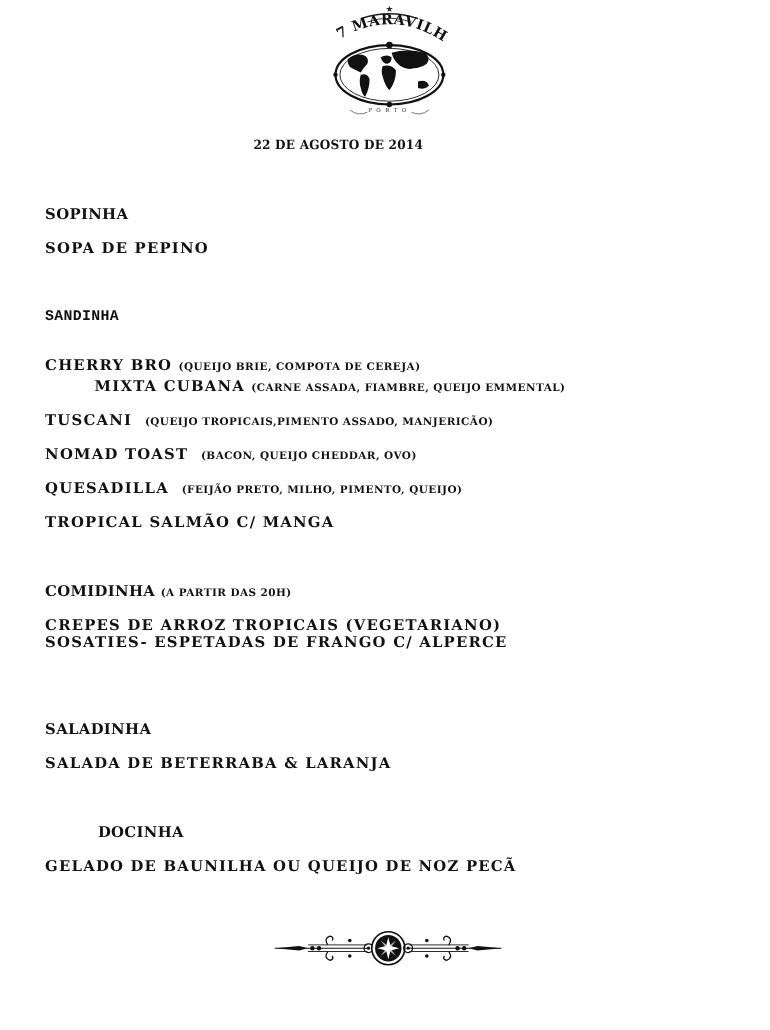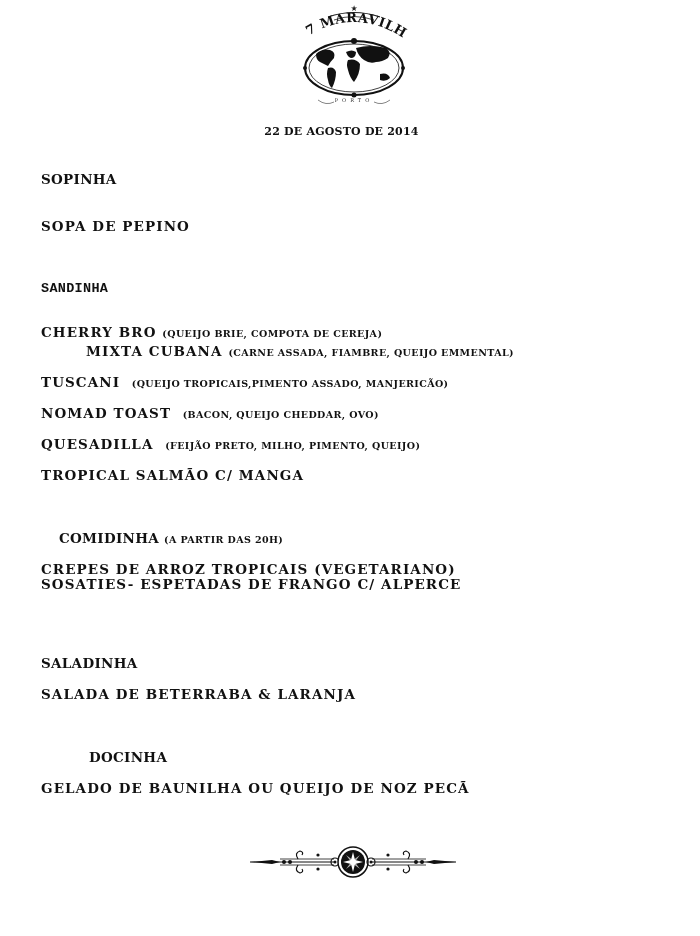--- a/index.html
+++ b/index.html
@@ -1,18 +1,18 @@
 <!DOCTYPE html>
 <html><head>
   <meta charset="utf-8">
   <style>
     html, body { margin: 0; padding: 0; background: #ffffff; }
     body { width: 700px; height: 936px; position: relative; overflow: hidden; color: #111; font-family: "DejaVu Serif", serif; }
     .logo { position: absolute; left: 298px; top: 2px; width: 112px; height: 106px; }
-    .date { position: absolute; top: 125px; left: 0; width: 615px; text-align: center; font-family: "DejaVu Serif", serif; font-weight: bold; font-size: 11px; letter-spacing: 0.2px; transform: scaleY(1.05); margin-left: 34px; }
+    .date { position: absolute; top: 125px; left: 0; width: 615px; text-align: center; font-family: "DejaVu Serif", serif; font-weight: bold; font-size: 11px; letter-spacing: 0.2px; transform: scaleY(1.05); }
     .section-title { position: absolute; left: 41px; font-weight: bold; font-size: 13.5px; letter-spacing: 0.3px; font-family: "DejaVu Serif", serif; }
     .item { position: absolute; left: 41px; font-weight: bold; font-size: 13.5px; letter-spacing: 1.1px; font-family: "DejaVu Serif", serif; white-space: nowrap; transform-origin: left center; }
     .note { font-size: 9.5px; letter-spacing: 0.4px; }
     .ornament { position: absolute; left: 250px; top: 845px; width: 206px; height: 34px; }
   </style>
 </head>
 <body>
 
 <div class="logo">
   <svg width="112" height="106" viewBox="0 0 112 106">
@@ -45,21 +45,21 @@
     <path d="M82,72 Q90,70 92,76 Q88,80 82,78 Z" fill="#111"></path>
 
     <text x="56" y="100" text-anchor="middle" font-family="DejaVu Serif, serif" font-size="5" letter-spacing="4" fill="#333">PORTO</text>
     <path d="M20,98 Q28,104 36,100" stroke="#333" stroke-width="0.6" fill="none"></path>
     <path d="M92,98 Q84,104 76,100" stroke="#333" stroke-width="0.6" fill="none"></path>
   </svg>
 </div>
 
 <div class="date">22 DE AGOSTO DE 2014</div>
 
-<div class="section-title" style="top:171px;">SOPINHA</div>
+<div class="section-title" style="top:187px;">SOPINHA</div>
 <div class="item" style="top:218px;text-align:center;">
   <span>SOPA DE PEPINO</span>
 </div>
 
 <div class="section-title" style="top:281px;font-family:Liberation Mono, monospace;">SANDINHA</div>
 <div class="item" style="top:324px;">
   <span>CHERRY BRO</span>
   <span class="note">(QUEIJO BRIE, COMPOTA DE CEREJA)</span>
 </div>
 <div class="item" style="top:343px;margin-left:45px;">
@@ -75,21 +75,21 @@
   <span class="note">(BACON, QUEIJO CHEDDAR, OVO)</span>
 </div>
 <div class="item" style="top:436px;">
   <span>QUESADILLA</span>&nbsp;
   <span class="note">(FEIJÃO PRETO, MILHO, PIMENTO, QUEIJO)</span>
 </div>
 <div class="item" style="top:467px;">
   <span>TROPICAL SALMÃO C/ MANGA</span>
 </div>
 
-<div class="section-title" style="top:530px;margin-left:18px;">
+<div class="section-title" style="top:530px;">
   <span>COMIDINHA</span>
   <span class="note">(A PARTIR DAS 20H)</span>
 </div>
 <div class="item" style="top:561px;">
   <span>CREPES DE ARROZ TROPICAIS (VEGETARIANO)</span>
 </div>
 <div class="item" style="top:576px;">
   <span>SOSATIES- ESPETADAS DE FRANGO C/ ALPERCE</span>
 </div>
 

